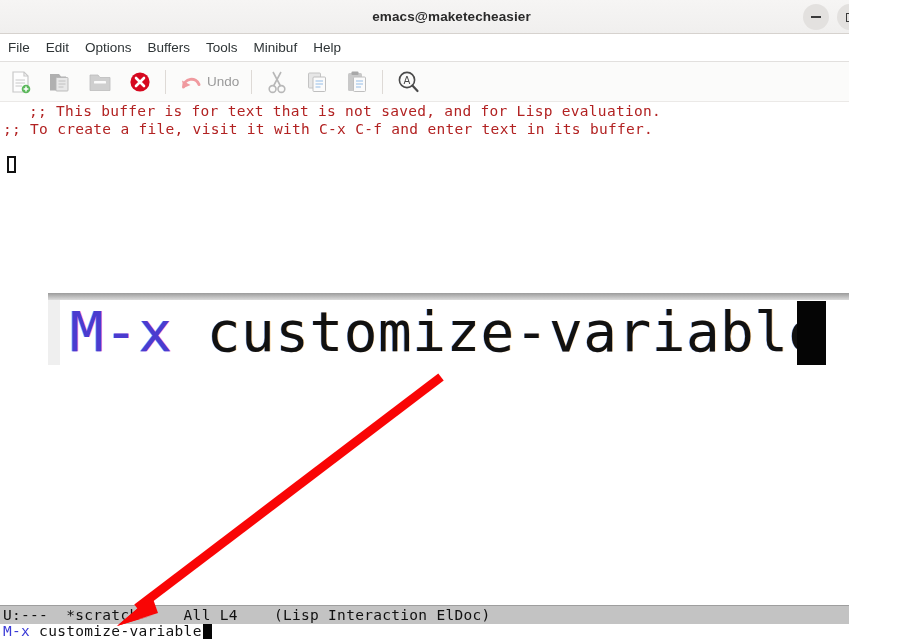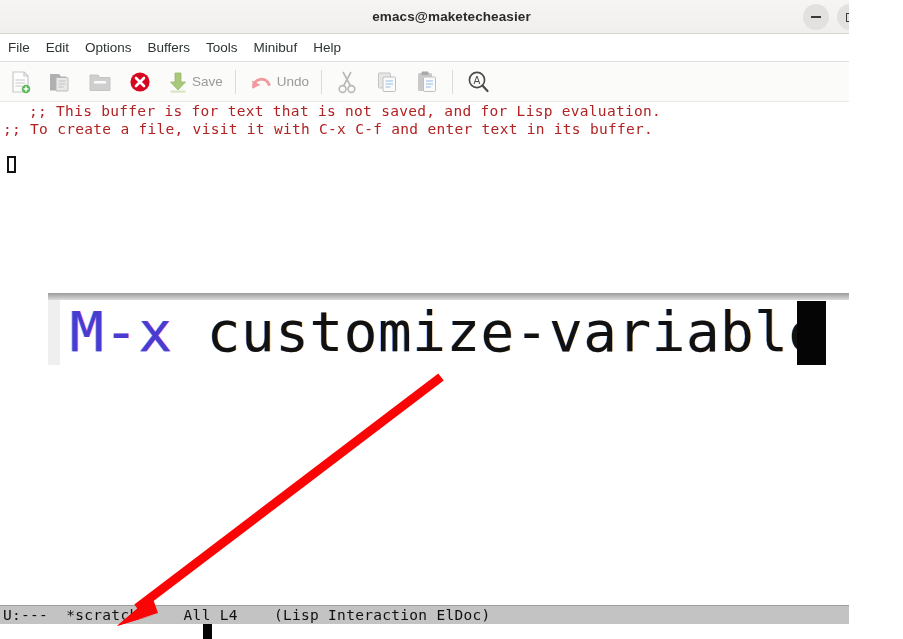--- a/index.html
+++ b/index.html
@@ -336,29 +336,20 @@
 
     <div class="tool">
       <span>
         <svg width="26" height="26" viewBox="0 0 26 26">
           <circle cx="13" cy="13" r="9.6" fill="#d6081f"></circle>
           <path d="M9 9 L17 17 M17 9 L9 17" stroke="#ffffff" stroke-width="2.6" stroke-linecap="round"></path>
         </svg>
       </span>
     </div>
 
-    <div class="tool">
-      <span>
-        <svg width="22" height="26" viewBox="0 0 22 26">
-          <path d="M8 4 h6 v9 h4.5 L11 21 L3.5 13 H8 z" fill="#a9c97a" stroke="#9ab86c" stroke-width="0.8"></path>
-          <rect x="3.5" y="21.6" width="15" height="2" fill="#d7e3bd"></rect>
-        </svg>
-      </span>
-      <span class="tool-label">Save</span>
-    </div>
 
     <div class="tsep"></div>
 
     <div class="tool">
       <span>
         <svg width="26" height="26" viewBox="0 0 26 26">
           <path d="M5.5 18 A8 8 0 0 1 21 15.5" fill="none" stroke="#f09a9f" stroke-width="3" stroke-linecap="round"></path>
           <path d="M4 11.5 L5.6 19 L12.5 16" fill="#f09a9f"></path>
         </svg>
       </span>
@@ -433,20 +424,23 @@
     <div class="mag-body"></div>
     <div class="mag-gutter"></div>
     <div class="mag-text"><span class="mx">M-x</span><span> customize-variable</span></div>
     <div class="mag-cursor"></div>
   </div>
 
   <div class="modeline">
     <div class="modeline-text">U:---  *scratch*    All L4    (Lisp Interaction ElDoc)</div>
   </div>
 
+  <div class="minibuffer">
+    <div class="mb-text"><span class="mx">M-x</span><span> customize-variable</span></div>
+  </div>
   <div class="mb-cursor"></div>
 
   <svg class="annotation" viewBox="0 0 903 639">
     <line x1="441" y1="377" x2="137" y2="608" stroke="#f90505" stroke-width="9" stroke-linecap="butt"></line>
     <path d="M117 626 L151 597 L139 619 L154 615 Z" fill="#f90505"></path>
     <path d="M117 626 L152 596 L158 613 Z" fill="#f90505"></path>
   </svg>
 
 </div>
 

